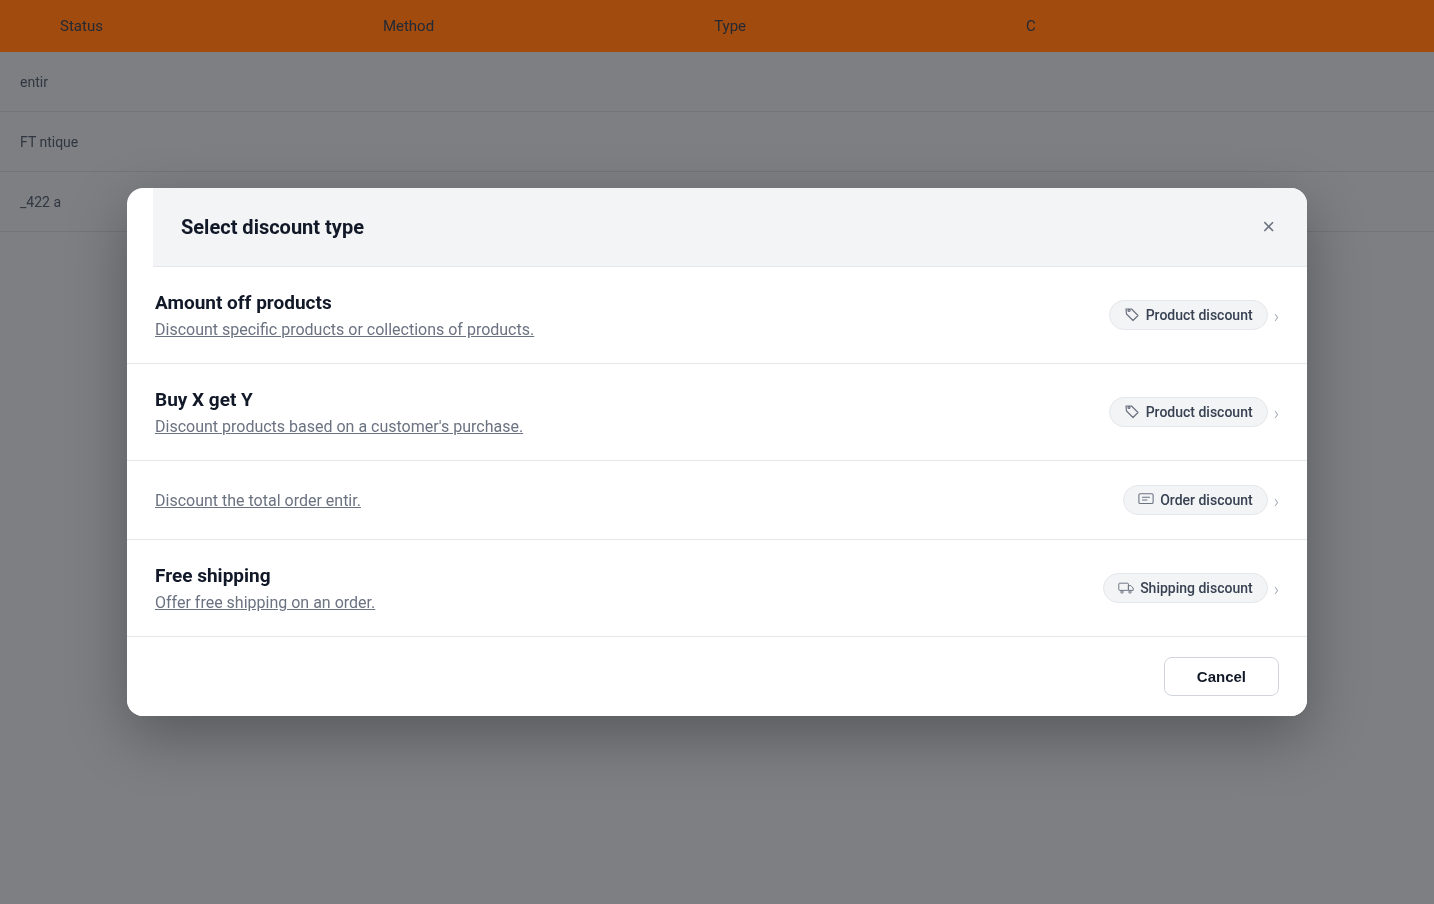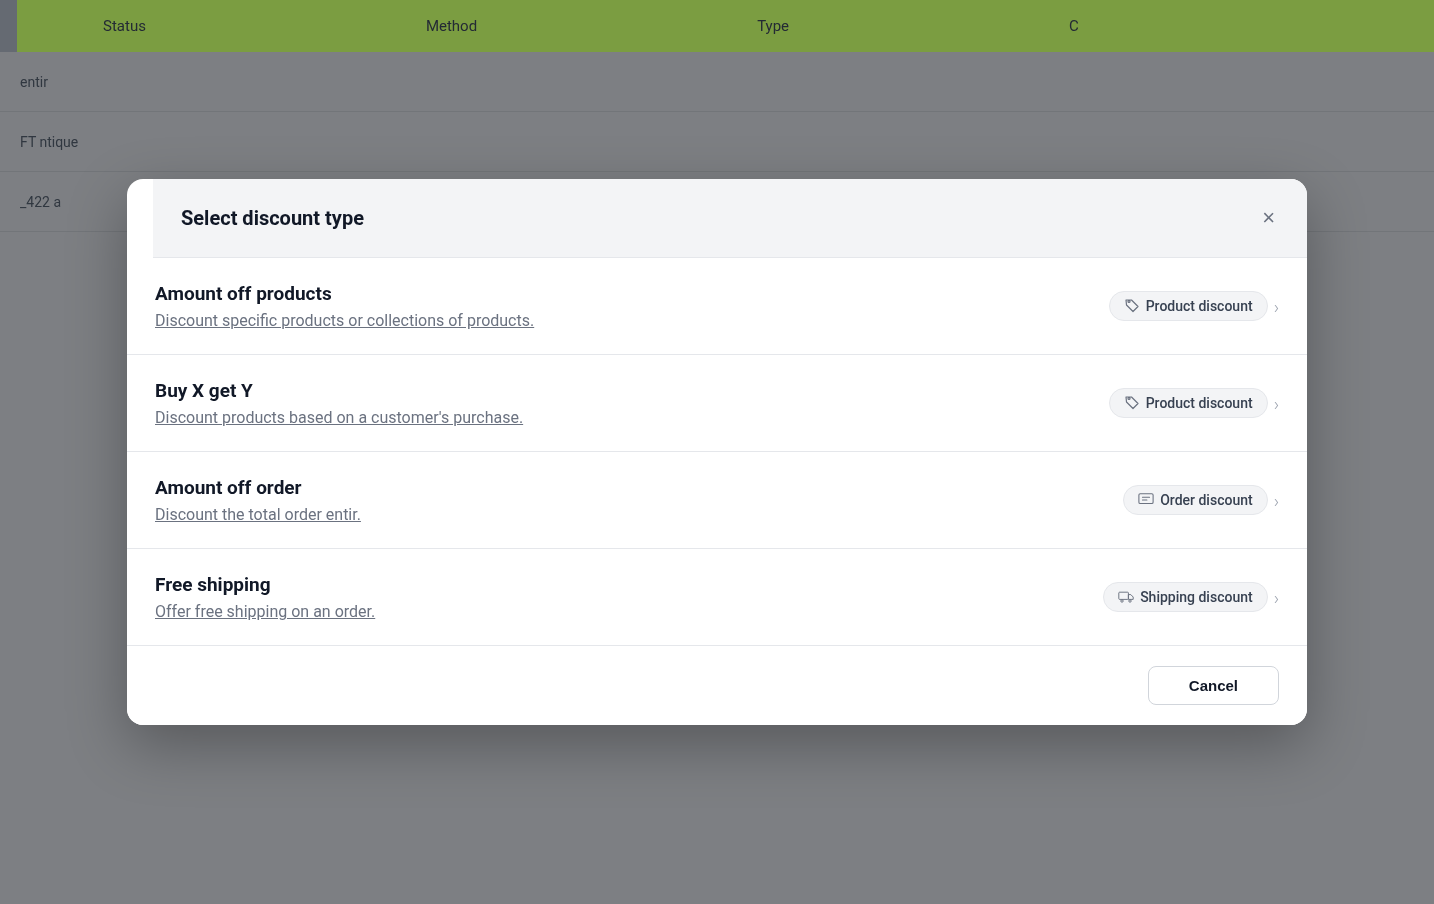--- a/index.html
+++ b/index.html
@@ -10,27 +10,27 @@
       font-family: -apple-system, BlinkMacSystemFont, 'Segoe UI', Roboto, sans-serif;
       background: #9ca3af;
       overflow: hidden;
       position: relative;
     }
 
     
     .bg-table-header {
       position: absolute;
       top: 0;
-      left: 17px;
+      left: 0;
       right: 0;
       height: 52px;
-      background: #bef264;
-      display: flex;
-      align-items: center;
-      padding: 0 86px;
+      background: #f97316;
+      display: flex;
+      align-items: center;
+      padding: 0 60px;
       gap: 280px;
     }
 
     .bg-col-label {
       color: #374151;
       font-size: 15px;
     }
 
     
     .bg-rows {
@@ -180,21 +180,21 @@
       padding: 20px 28px;
       display: flex;
       justify-content: flex-end;
       border-top: 1px solid #e5e7eb;
     }
 
     .cancel-btn {
       background: #ffffff;
       border: 1px solid #d1d5db;
       border-radius: 8px;
-      padding: 10px 40px;
+      padding: 10px 32px;
       font-size: 15px;
       font-weight: 600;
       color: #111827;
       cursor: pointer;
     }
 
     
     .tag-svg {
       width: 16px;
       height: 16px;
@@ -274,21 +274,20 @@
               </svg>
             </span>
             <span>Product discount</span>
           </span>
           <span class="chevron-icon">›</span>
         </div>
       </div>
 
       <div class="discount-row">
         <div class="discount-info">
-          <div class="discount-title">Amount off order</div>
           <div class="discount-desc">Discount the total order entir.</div>
         </div>
         <div class="discount-right">
           <span class="badge">
             <span class="badge-icon">
               <svg class="order-svg" viewBox="0 0 18 16" fill="none" xmlns="http://www.w3.org/2000/svg">
                 <rect x="1" y="1" width="16" height="11" rx="1.5" stroke="#6b7280" stroke-width="1.2"></rect>
                 <line x1="5" y1="5" x2="13" y2="5" stroke="#6b7280" stroke-width="1.2" stroke-linecap="round"></line>
                 <line x1="5" y1="8" x2="10" y2="8" stroke="#6b7280" stroke-width="1.2" stroke-linecap="round"></line>
               </svg>

